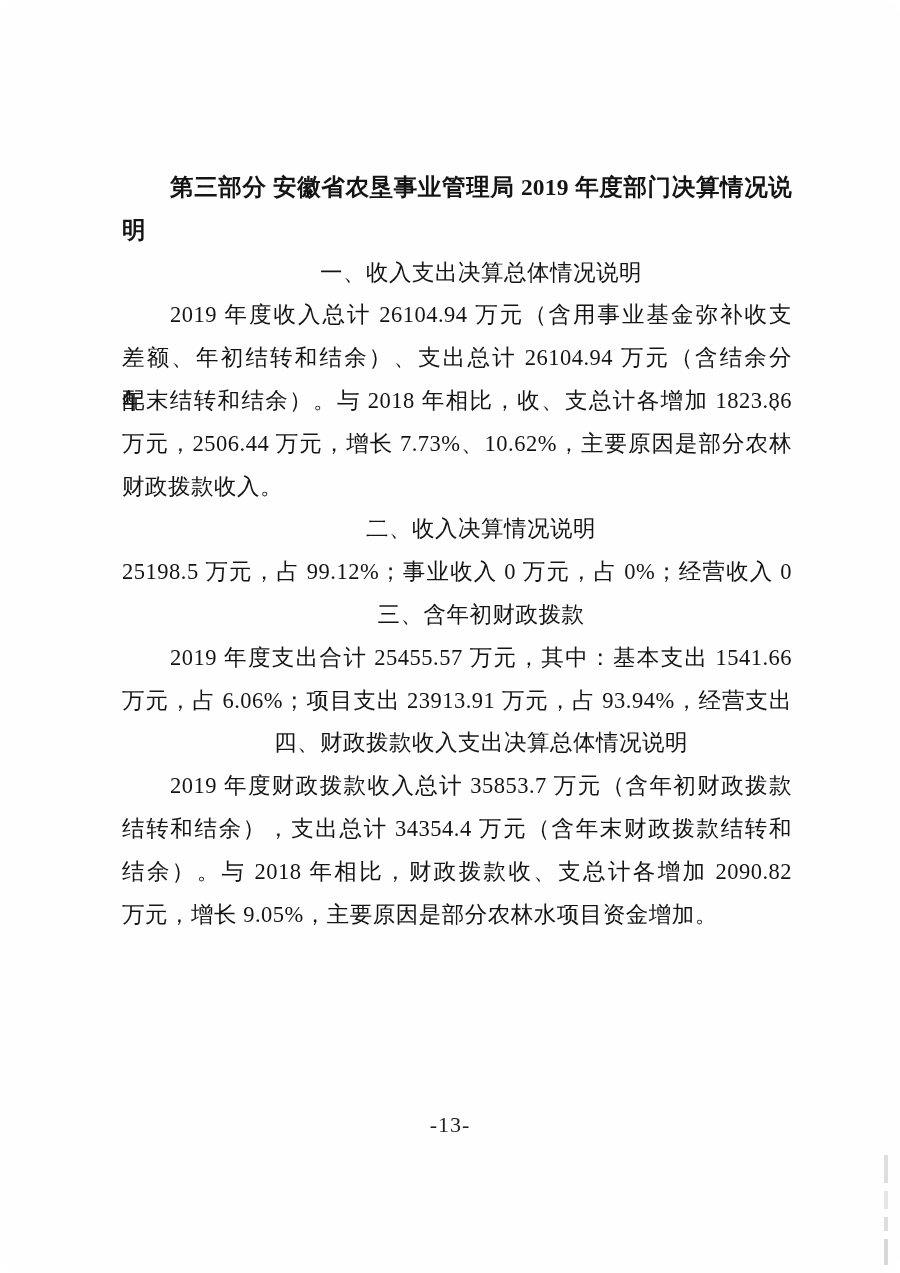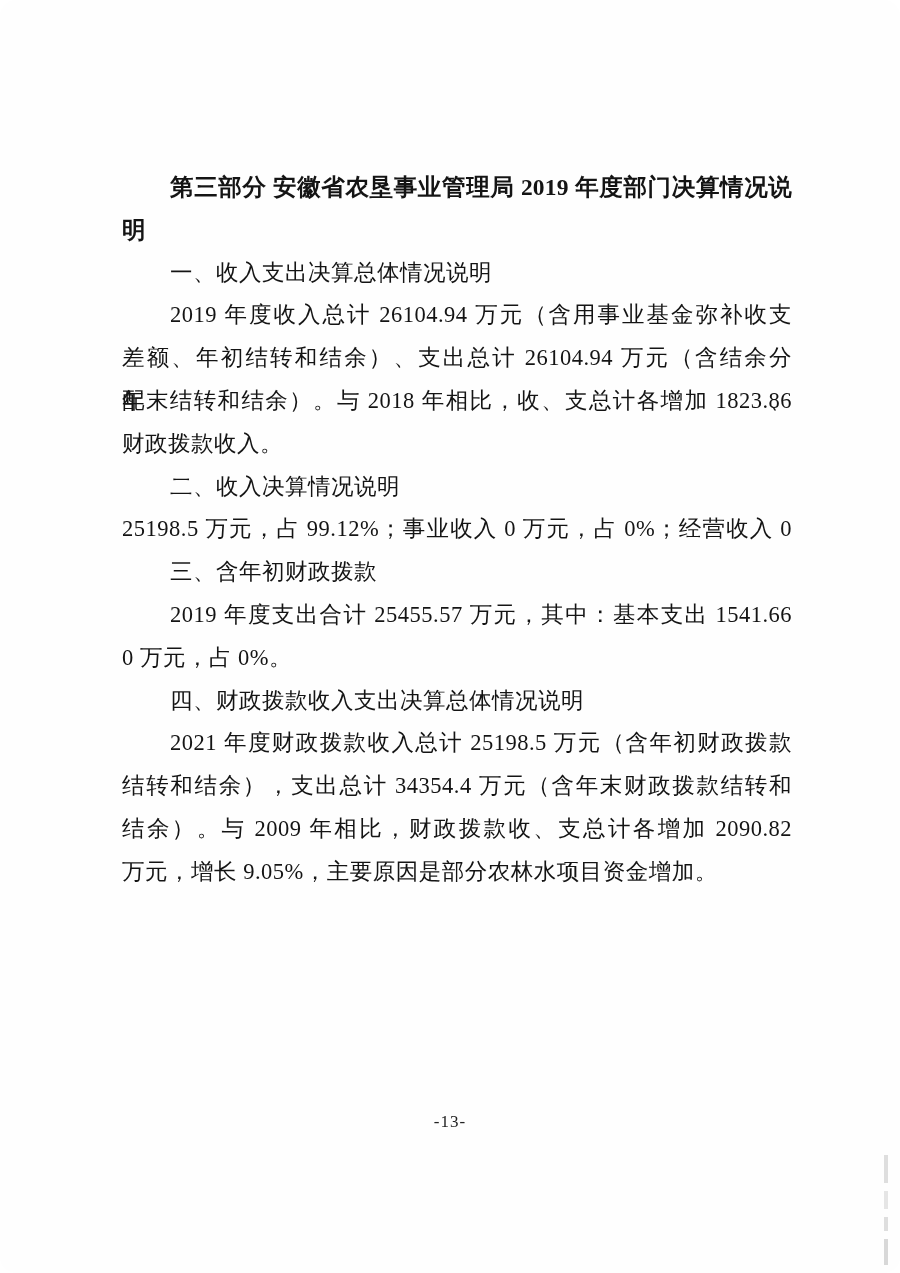--- a/index.html
+++ b/index.html
@@ -28,33 +28,33 @@
     line-height: 42.8px;
     font-size: 22.5px;
     white-space: nowrap;
     letter-spacing: 0.5px;
   }
   .j {
     white-space: normal;
     text-align: justify;
     text-align-last: justify;
   }
-  .ind { text-indent: 48px; }
+  .ind { text-indent: 48px; text-align: center; }
   .t {
     font-weight: bold;
     font-size: 23.5px;
     letter-spacing: 0.2px;
   }
   .pagenum {
     position: absolute;
     left: 0;
     top: 1112px;
     width: 100%;
     text-align: center;
-    font-size: 17px;
+    font-size: 22px;
     letter-spacing: 1px;
     color: #222;
   }
   
   .artifact { position: absolute; background: transparent; }
   .artifact span {
     position: absolute;
     left: 0;
     width: 4px;
     display: block;
@@ -68,30 +68,31 @@
 <body>
 
 <div class="page">
   <div class="content">
     <div class="line t j ind">第三部分 安徽省农垦事业管理局 2019 年度部门决算情况说</div>
     <div class="line t">明</div>
     <div class="line ind">一、收入支出决算总体情况说明</div>
     <div class="line j ind">2019 年度收入总计 26104.94 万元（含用事业基金弥补收支</div>
     <div class="line j">差额、年初结转和结余）、支出总计 26104.94 万元（含结余分配、</div>
     <div class="line j">年末结转和结余）。与 2018 年相比，收、支总计各增加 1823.86</div>
+    <div class="line j">万元，2506.44 万元，增长 7.73%、10.62%，主要原因是部分农林</div>
     <div class="line">财政拨款收入。</div>
     <div class="line ind">二、收入决算情况说明</div>
     <div class="line j">25198.5 万元，占 99.12%；事业收入 0 万元，占 0%；经营收入 0</div>
     <div class="line ind">三、含年初财政拨款</div>
     <div class="line j ind">2019 年度支出合计 25455.57 万元，其中：基本支出 1541.66</div>
-    <div class="line">0 万元，占 0%。</div>
+    <div class="line j">万元，占 6.06%；项目支出 23913.91 万元，占 93.94%，经营支出</div>
     <div class="line ind">四、财政拨款收入支出决算总体情况说明</div>
-    <div class="line j ind">2021 年度财政拨款收入总计 25198.5 万元（含年初财政拨款</div>
+    <div class="line j ind">2019 年度财政拨款收入总计 35853.7 万元（含年初财政拨款</div>
     <div class="line j">结转和结余），支出总计 34354.4 万元（含年末财政拨款结转和</div>
-    <div class="line j">结余）。与 2009 年相比，财政拨款收、支总计各增加 2090.82</div>
+    <div class="line j">结余）。与 2018 年相比，财政拨款收、支总计各增加 2090.82</div>
     <div class="line">万元，增长 9.05%，主要原因是部分农林水项目资金增加。</div>
   </div>
 
   <div class="pagenum">-13-</div>
 
   <div class="artifact" style="left:884px; top:1155px; width:4px; height:123px;">
     <span class="a1"></span>
       <span class="a2"></span>
       <span class="a3"></span>
       <span class="a4"></span>

